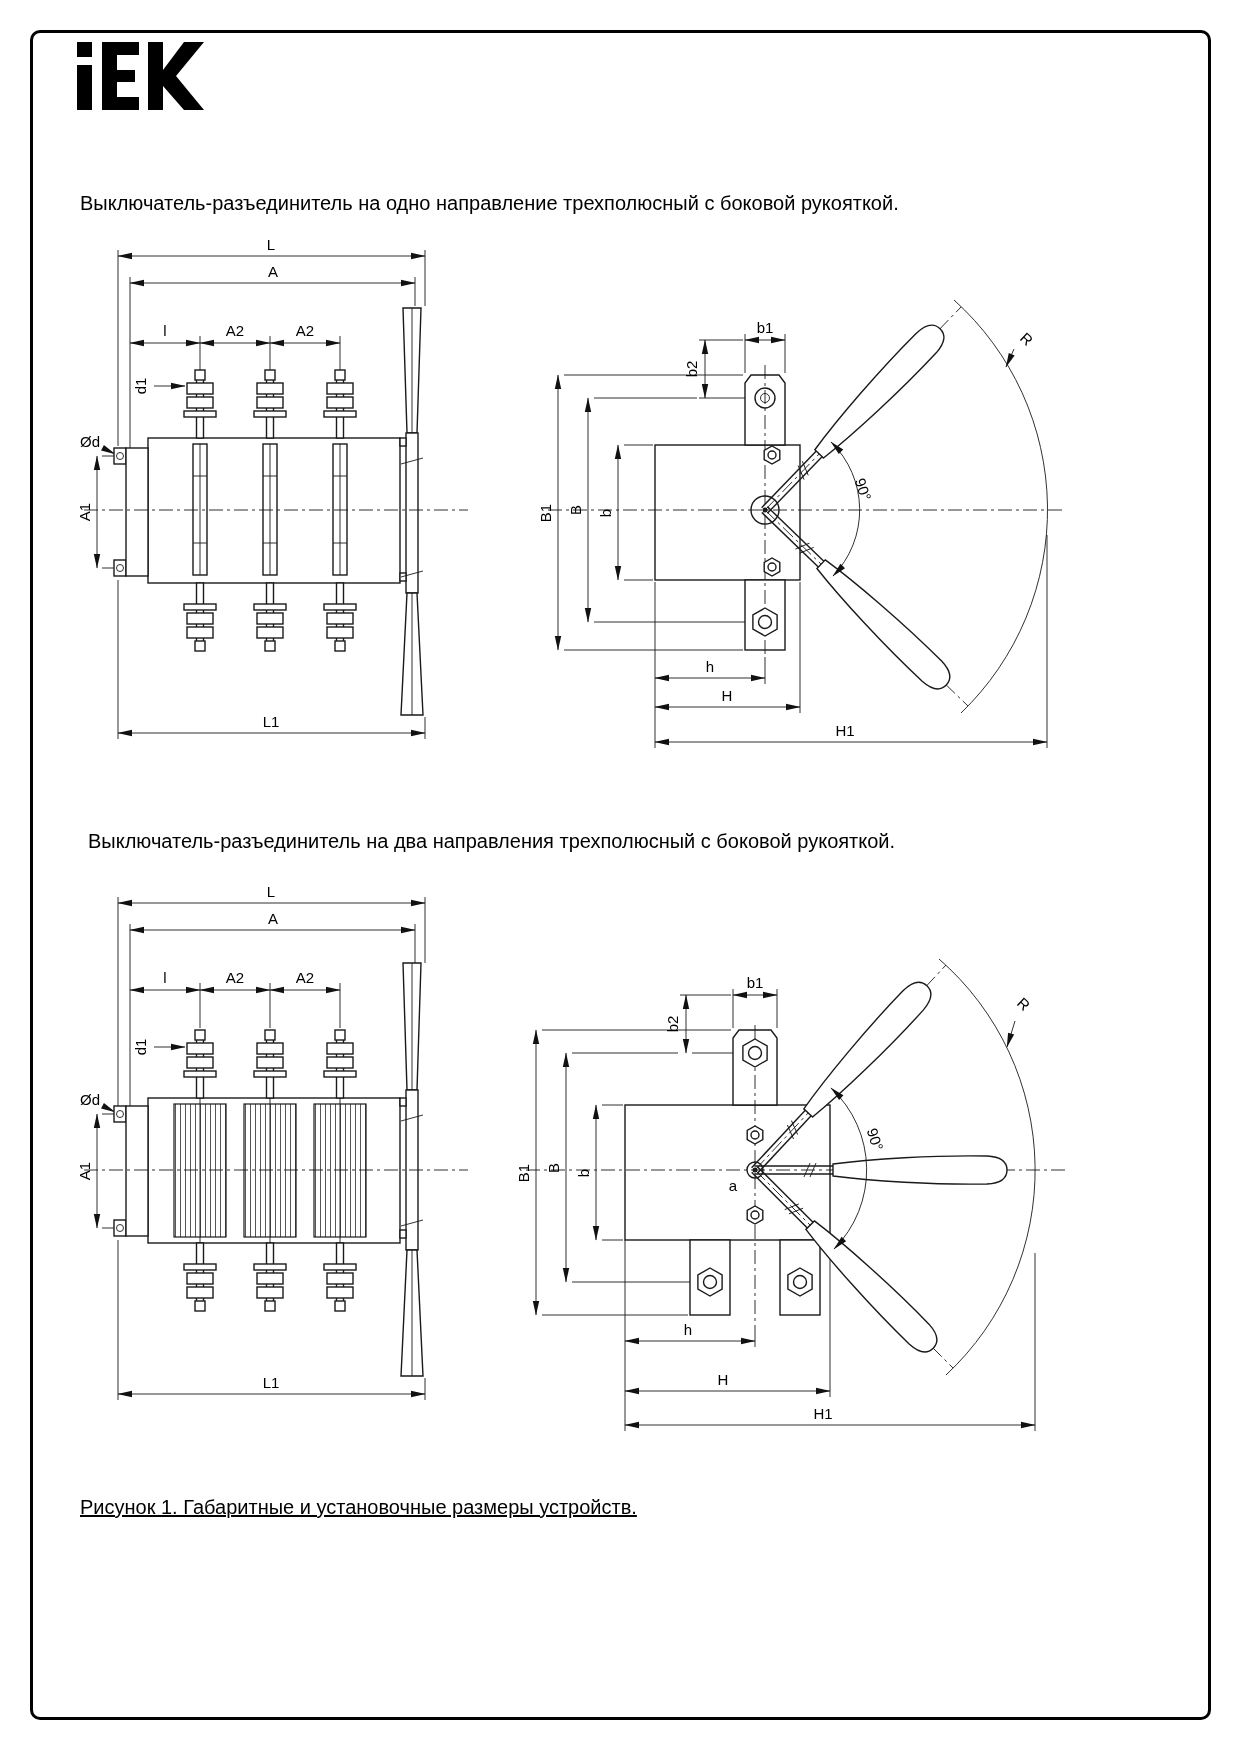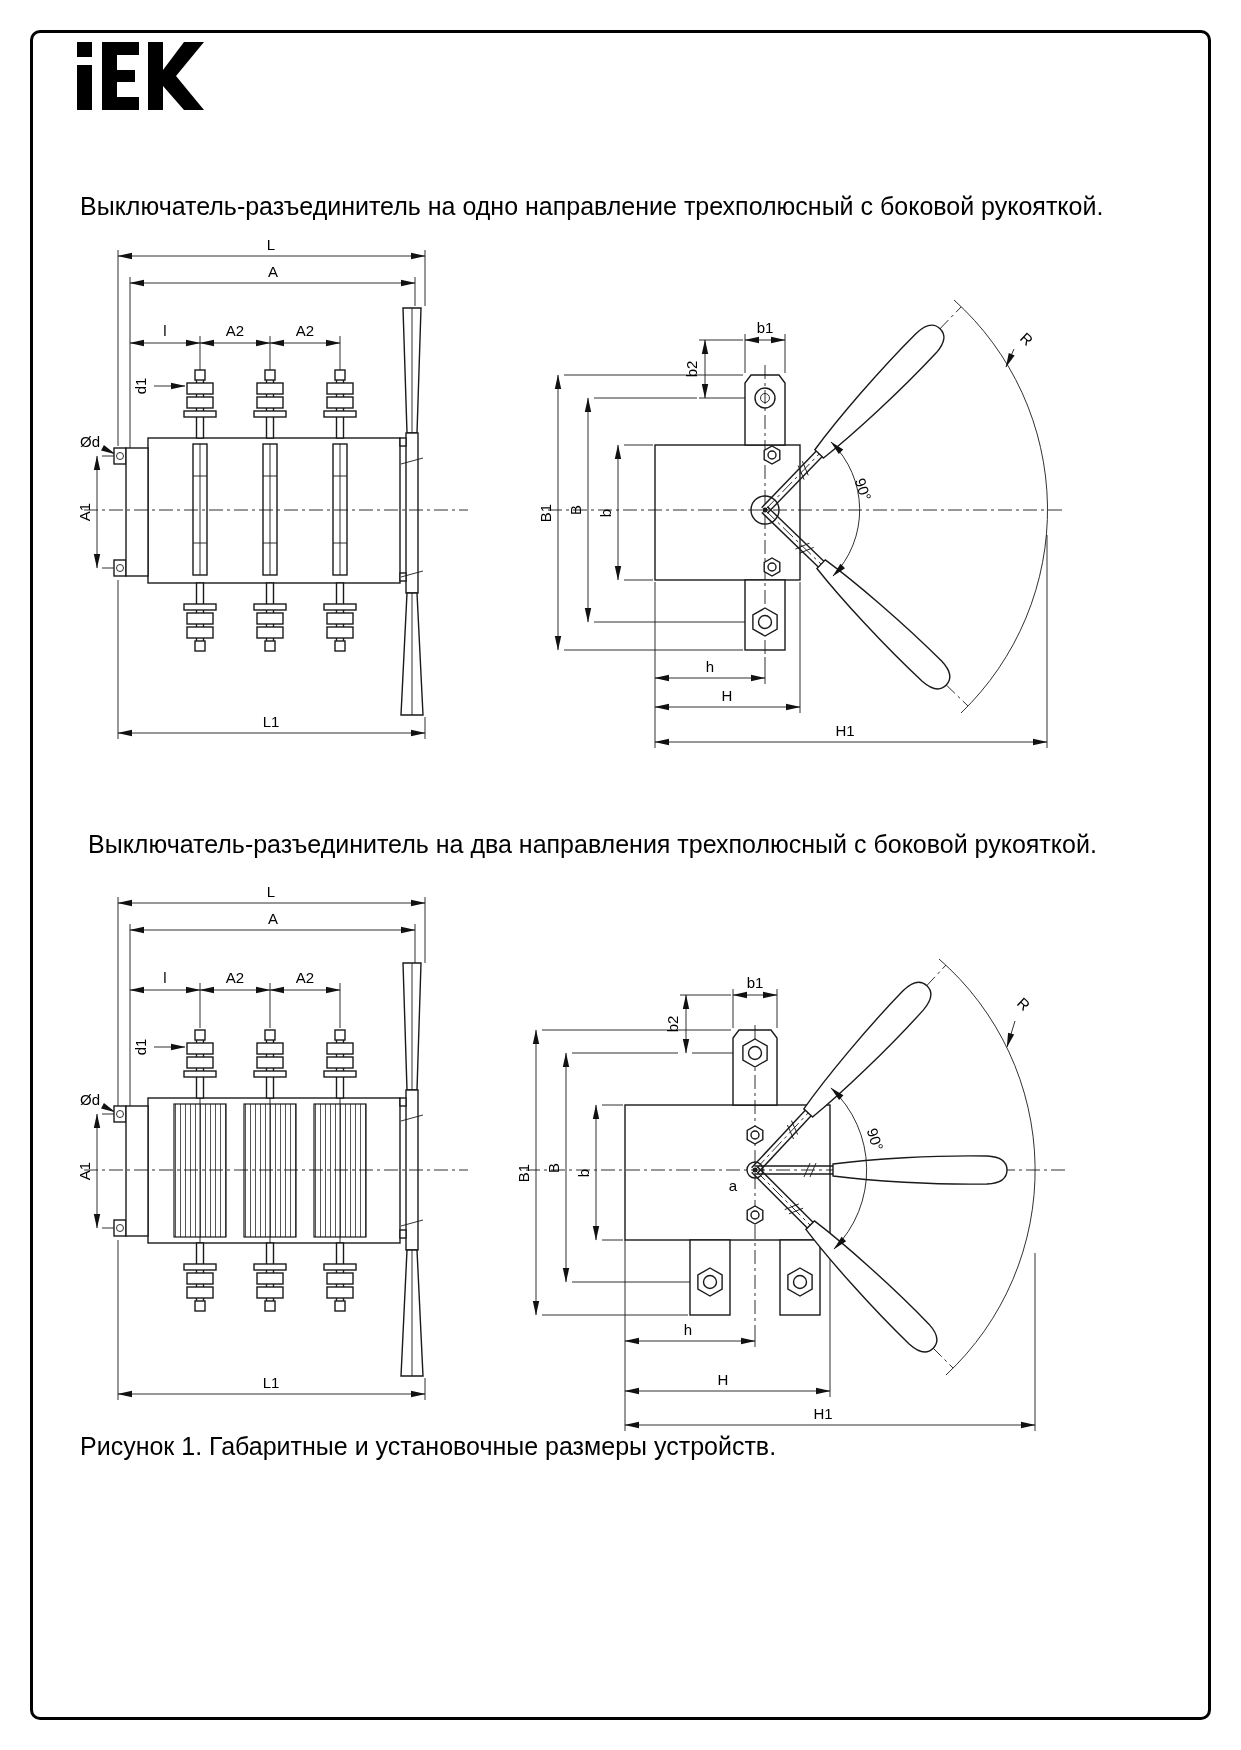--- a/index.html
+++ b/index.html
@@ -6,24 +6,24 @@
   html, body { margin: 0; padding: 0; background: #ddd; }
   .page {
     position: relative; width: 1241px; height: 1750px; background: #fff;
     font-family: "Liberation Sans", sans-serif; overflow: hidden;
   }
   .frame {
     position: absolute; left: 30px; top: 30px; width: 1181px; height: 1690px;
     border: 3px solid #000; border-radius: 10px; pointer-events: none;
   }
   .logo { position: absolute; left: 75px; top: 42px; }
-  .sec-title { position: absolute; font-size: 25px; color: #000; white-space: nowrap; }
+  .sec-title { position: absolute; font-size: 20px; color: #000; white-space: nowrap; }
   #title1 { left: 80px; top: 192px; }
   #title2 { left: 88px; top: 830px; }
-  #caption { left: 80px; top: 1432px; }
+  #caption { left: 80px; top: 1496px; text-decoration: underline; }
   svg.drw { position: absolute; overflow: visible; }
   .ln { stroke: #1a1a1a; stroke-width: 1.4; fill: none; stroke-linecap: square; }
   .fw { stroke: #1a1a1a; stroke-width: 1.4; fill: #fff; }
   .th { stroke: #1a1a1a; stroke-width: 0.9; fill: none; }
   .cl { stroke: #1a1a1a; stroke-width: 0.9; fill: none; stroke-dasharray: 14 4 3 4; }
   text.dim { font-family: "Liberation Sans", sans-serif; font-size: 15px; fill: #000; }
 </style>
 </head>
 <body>
 

